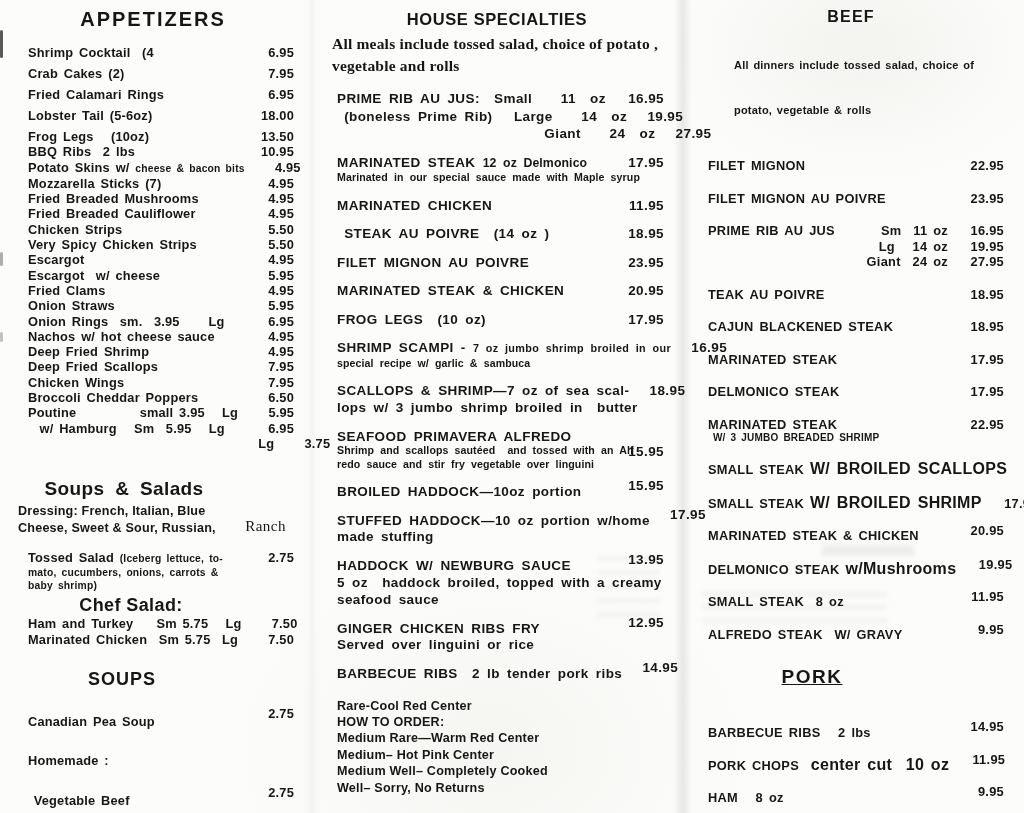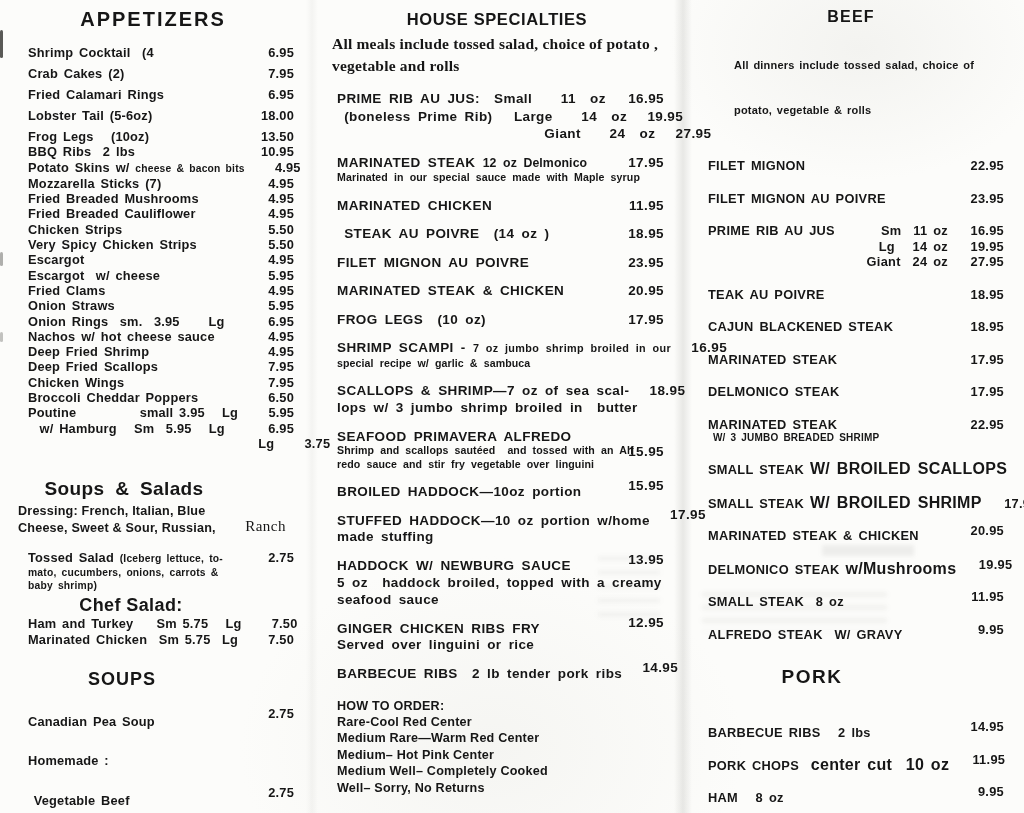--- a/index.html
+++ b/index.html
@@ -69,21 +69,21 @@
   .howto{padding-left:7px;margin-top:16px;}
   .howto div{font-weight:bold;font-size:12.6px;line-height:16.4px;letter-spacing:.2px;white-space:pre;}
 
   
   .intro3{font-weight:bold;font-size:11px;line-height:15px;margin:0 0 10px 36px;letter-spacing:.2px;word-spacing:1.5px;white-space:pre;}
   #col3 .list{padding-left:10px;font-size:12.8px;letter-spacing:.3px;word-spacing:2px;}
   .main3 .item{margin-bottom:17px;line-height:15.5px;}
   #col3 .sm{font-weight:bold;font-size:16px;}
   #col3 .sline{font-size:10px;line-height:12px;letter-spacing:.2px;}
   .main3 .item:nth-child(n+11) .pr{transform:translateY(-5px);}
-  .porkT{font-size:19px;letter-spacing:1.5px;margin-top:24px;margin-bottom:37px;padding-right:78px;}
+  .porkT{font-size:19px;letter-spacing:1.5px;margin-top:24px;margin-bottom:37px;padding-right:78px;text-decoration:underline;}
   .pork .item{margin-bottom:17px;line-height:15px;}
   .pork .pr{transform:translateY(-6px);}
 
   
   .fold{position:absolute;top:0;height:813px;pointer-events:none;}
   .fold1{left:674px;width:18px;background:linear-gradient(90deg,rgba(0,0,0,0),rgba(110,110,104,.14) 50%,rgba(0,0,0,0));}
   .fold2{left:306px;width:12px;background:linear-gradient(90deg,rgba(0,0,0,0),rgba(110,110,104,.06) 50%,rgba(0,0,0,0));}
   .edge{position:absolute;left:0;width:3px;background:#3c3c38;border-radius:2px;}
   .ghost{position:absolute;pointer-events:none;filter:blur(2px);}
 </style>
@@ -446,22 +446,22 @@
         <div class="bline">Served over linguini or rice</div>
       </div>
       <div class="item">
         <div class="row">
           <span class="nm"><span class="b">BARBECUE RIBS  2 lb tender pork ribs</span></span>
           <span class="pr">14.95</span>
         </div>
       </div>
     </div>
   <div class="howto">
+    <div>Rare-Cool Red Center</div>
     <div>HOW TO ORDER:</div>
-    <div>Rare-Cool Red Center</div>
     <div>Medium Rare—Warm Red Center</div>
     <div>Medium– Hot Pink Center</div>
     <div>Medium Well– Completely Cooked</div>
     <div>Well– Sorry, No Returns</div>
   </div>
 </div>
 
 <div class="col" id="col3">
   <div class="h1 c3title">BEEF</div>
   <div class="intro3">

